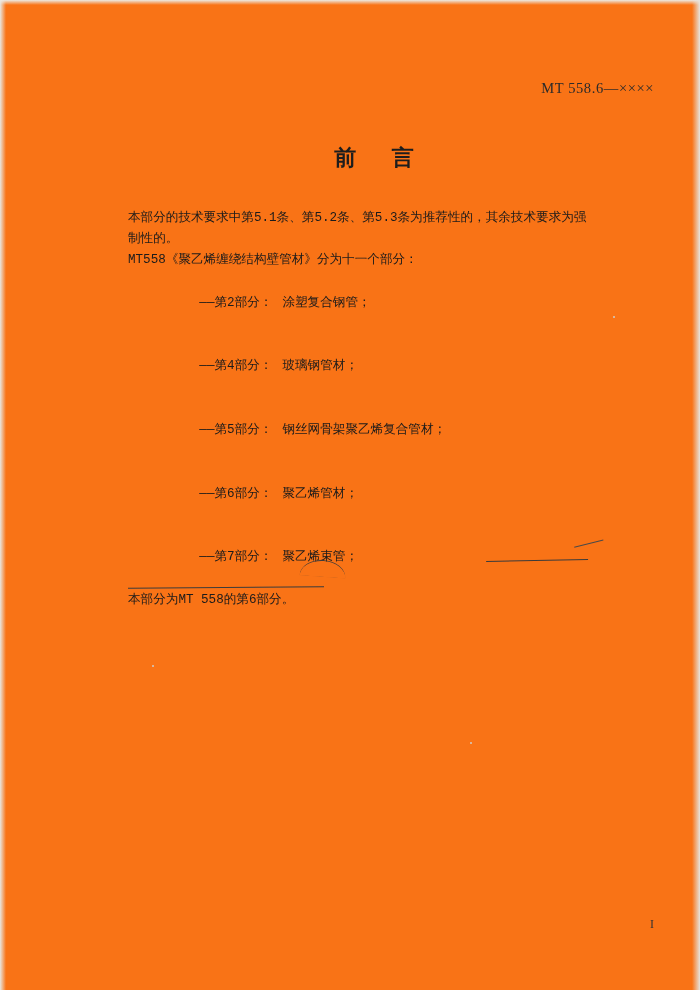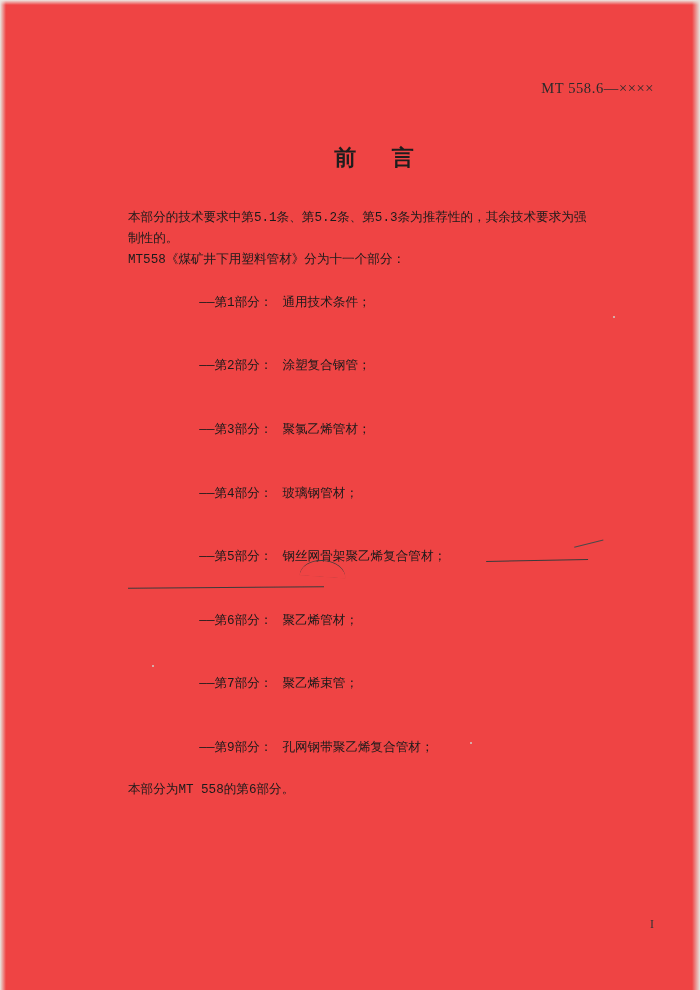--- a/index.html
+++ b/index.html
@@ -7,21 +7,21 @@
     padding: 0;
     background: #ffffff;
   }
   body {
     font-family: "DejaVu Sans", sans-serif;
   }
   .page {
     position: relative;
     width: 700px;
     height: 990px;
-    background: #ef4444;
+    background: #f97316;
     overflow: hidden;
     box-sizing: border-box;
   }
   
   .scan-edge-left {
     position: absolute;
     left: 0; top: 0;
     width: 6px; height: 990px;
     background: linear-gradient(to right, #e8e6e0, rgba(255,255,255,0));
     pointer-events: none;
@@ -151,45 +151,36 @@
   <div class="scan-edge-top"></div>
   <div class="scan-edge-right"></div>
 
   <div class="header-code">MT 558.6—××××</div>
 
   <div class="doc-title">前 言</div>
 
   <div class="body-block">
 
     <div class="line para">本部分的技术要求中第5.1条、第5.2条、第5.3条为推荐性的，其余技术要求为强制性的。</div>
-    <div class="line para">MT558《煤矿井下用塑料管材》分为十一个部分：</div>
+    <div class="line para">MT558《聚乙烯缠绕结构壁管材》分为十一个部分：</div>
 
     <div class="line indent1">
-      <span>——</span><span class="part-label">第1部分：</span><span class="gap-s"></span><span>通用技术条件；</span>
-    </div>
-    <div class="line indent1">
       <span>——</span><span class="part-label">第2部分：</span><span class="gap-s"></span><span>涂塑复合钢管；</span>
-    </div>
-    <div class="line indent1">
-      <span>——</span><span class="part-label">第3部分：</span><span class="gap-s"></span><span>聚氯乙烯管材；</span>
     </div>
     <div class="line indent1">
       <span>——</span><span class="part-label">第4部分：</span><span class="gap-s"></span><span>玻璃钢管材；</span>
     </div>
     <div class="line indent1">
       <span>——</span><span class="part-label">第5部分：</span><span class="gap-s"></span><span>钢丝网骨架聚乙烯复合管材；</span>
     </div>
     <div class="line indent1">
       <span>——</span><span class="part-label">第6部分：</span><span class="gap-s"></span><span>聚乙烯管材；</span>
     </div>
     <div class="line indent1">
       <span>——</span><span class="part-label">第7部分：</span><span class="gap-s"></span><span>聚乙烯束管；</span>
-    </div>
-    <div class="line indent1">
-      <span>——</span><span class="part-label">第9部分：</span><span class="gap-s"></span><span>孔网钢带聚乙烯复合管材；</span>
     </div>
 
     <div class="line para">本部分为MT 558的第6部分。</div>
 
   </div>
 
   <div class="mark mark-underline-1"></div>
   <div class="mark mark-underline-2"></div>
   <div class="mark mark-curve"></div>
   <div class="mark mark-tick"></div>

